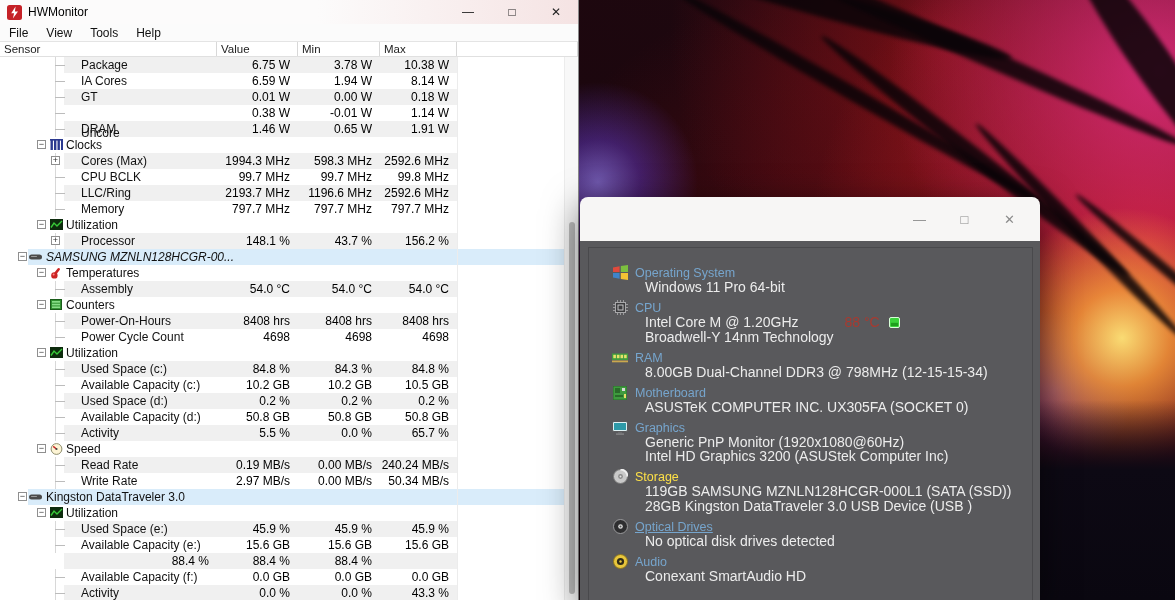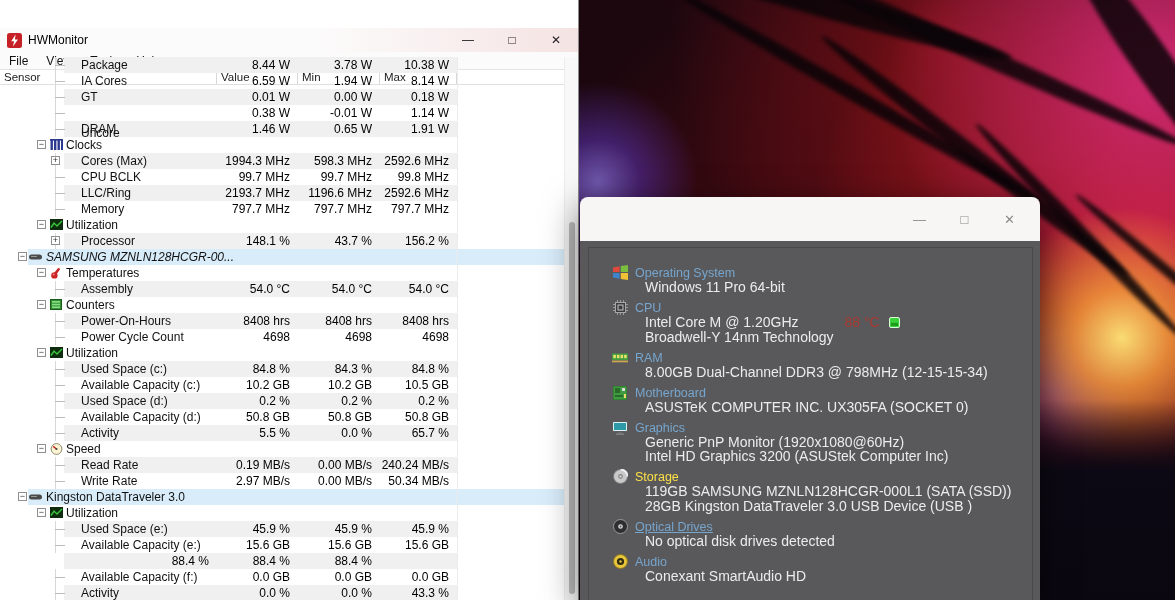--- a/index.html
+++ b/index.html
@@ -26,21 +26,21 @@
   .s3{left:640px;top:88px;width:430px;height:14px;transform:rotate(30deg);}
   .s4{left:780px;top:148px;width:390px;height:16px;transform:rotate(38deg);}
   .s5{left:930px;top:225px;width:300px;height:13px;transform:rotate(46deg);}
   .s6{left:1010px;top:40px;width:280px;height:38px;transform:rotate(55deg);}
   .s7{left:1050px;top:260px;width:220px;height:10px;transform:rotate(40deg);}
 
   
   .hwm{position:absolute;left:0;top:0;width:579px;height:600px;background:#fff;
        border-right:1px solid #8a8a8a;color:#111;font-size:12px;}
   .hwm-titlebar{height:24px;background:linear-gradient(90deg,#fcfbfb 55%,#f5e3e3);
-       display:flex;align-items:center;padding-left:7px;margin-top:28px;}
+       display:flex;align-items:center;padding-left:7px;}
   .hwm-appicon{width:15px;height:15px;margin-right:6px;display:inline-flex;}
   .hwm-title{font-size:12px;color:#000;}
   .win-controls{margin-left:auto;display:flex;height:100%;align-items:center;}
   .hwm .winbtn{width:44px;text-align:center;font-size:12px;color:#222;}
   .hwm-menubar{height:18px;background:#fbfbfb;border-bottom:1px solid #e4e4e4;
        display:flex;align-items:center;font-size:12px;color:#111;}
   .menu-item{padding:0 9px;}
   .hwm-header{display:grid;grid-template-columns:217px 81px 82px 77px 1fr;height:15px;
        background:#fff;border-bottom:1px solid #e0e0e0;font-size:11.5px;color:#222;}
   .hcell{border-right:1px solid #d8d8d8;padding-left:4px;line-height:14px;white-space:nowrap;}
@@ -124,21 +124,21 @@
         <div class="hcell"></div>
       </div>
     <div class="hwm-rows">
       <div class="body-colline"></div>
     <div class="trow leaf shade">
           <div class="cell-label">
             <span class="vline" style="left: 55px;"></span>
             <span class="dash" style="left: 55px;"></span>
             <span class="lbl" style="left: 81px;">Package</span>
           </div>
-          <div class="cell-val">8.44 W</div>
+          <div class="cell-val">6.75 W</div>
           <div class="cell-val">3.78 W</div>
           <div class="cell-val">10.38 W</div>
           <div></div>
         </div>
         <div class="trow leaf">
           <div class="cell-label">
             <span class="vline" style="left: 55px;"></span>
             <span class="dash" style="left: 55px;"></span>
             <span class="lbl" style="left: 81px;">IA Cores</span>
           </div>

